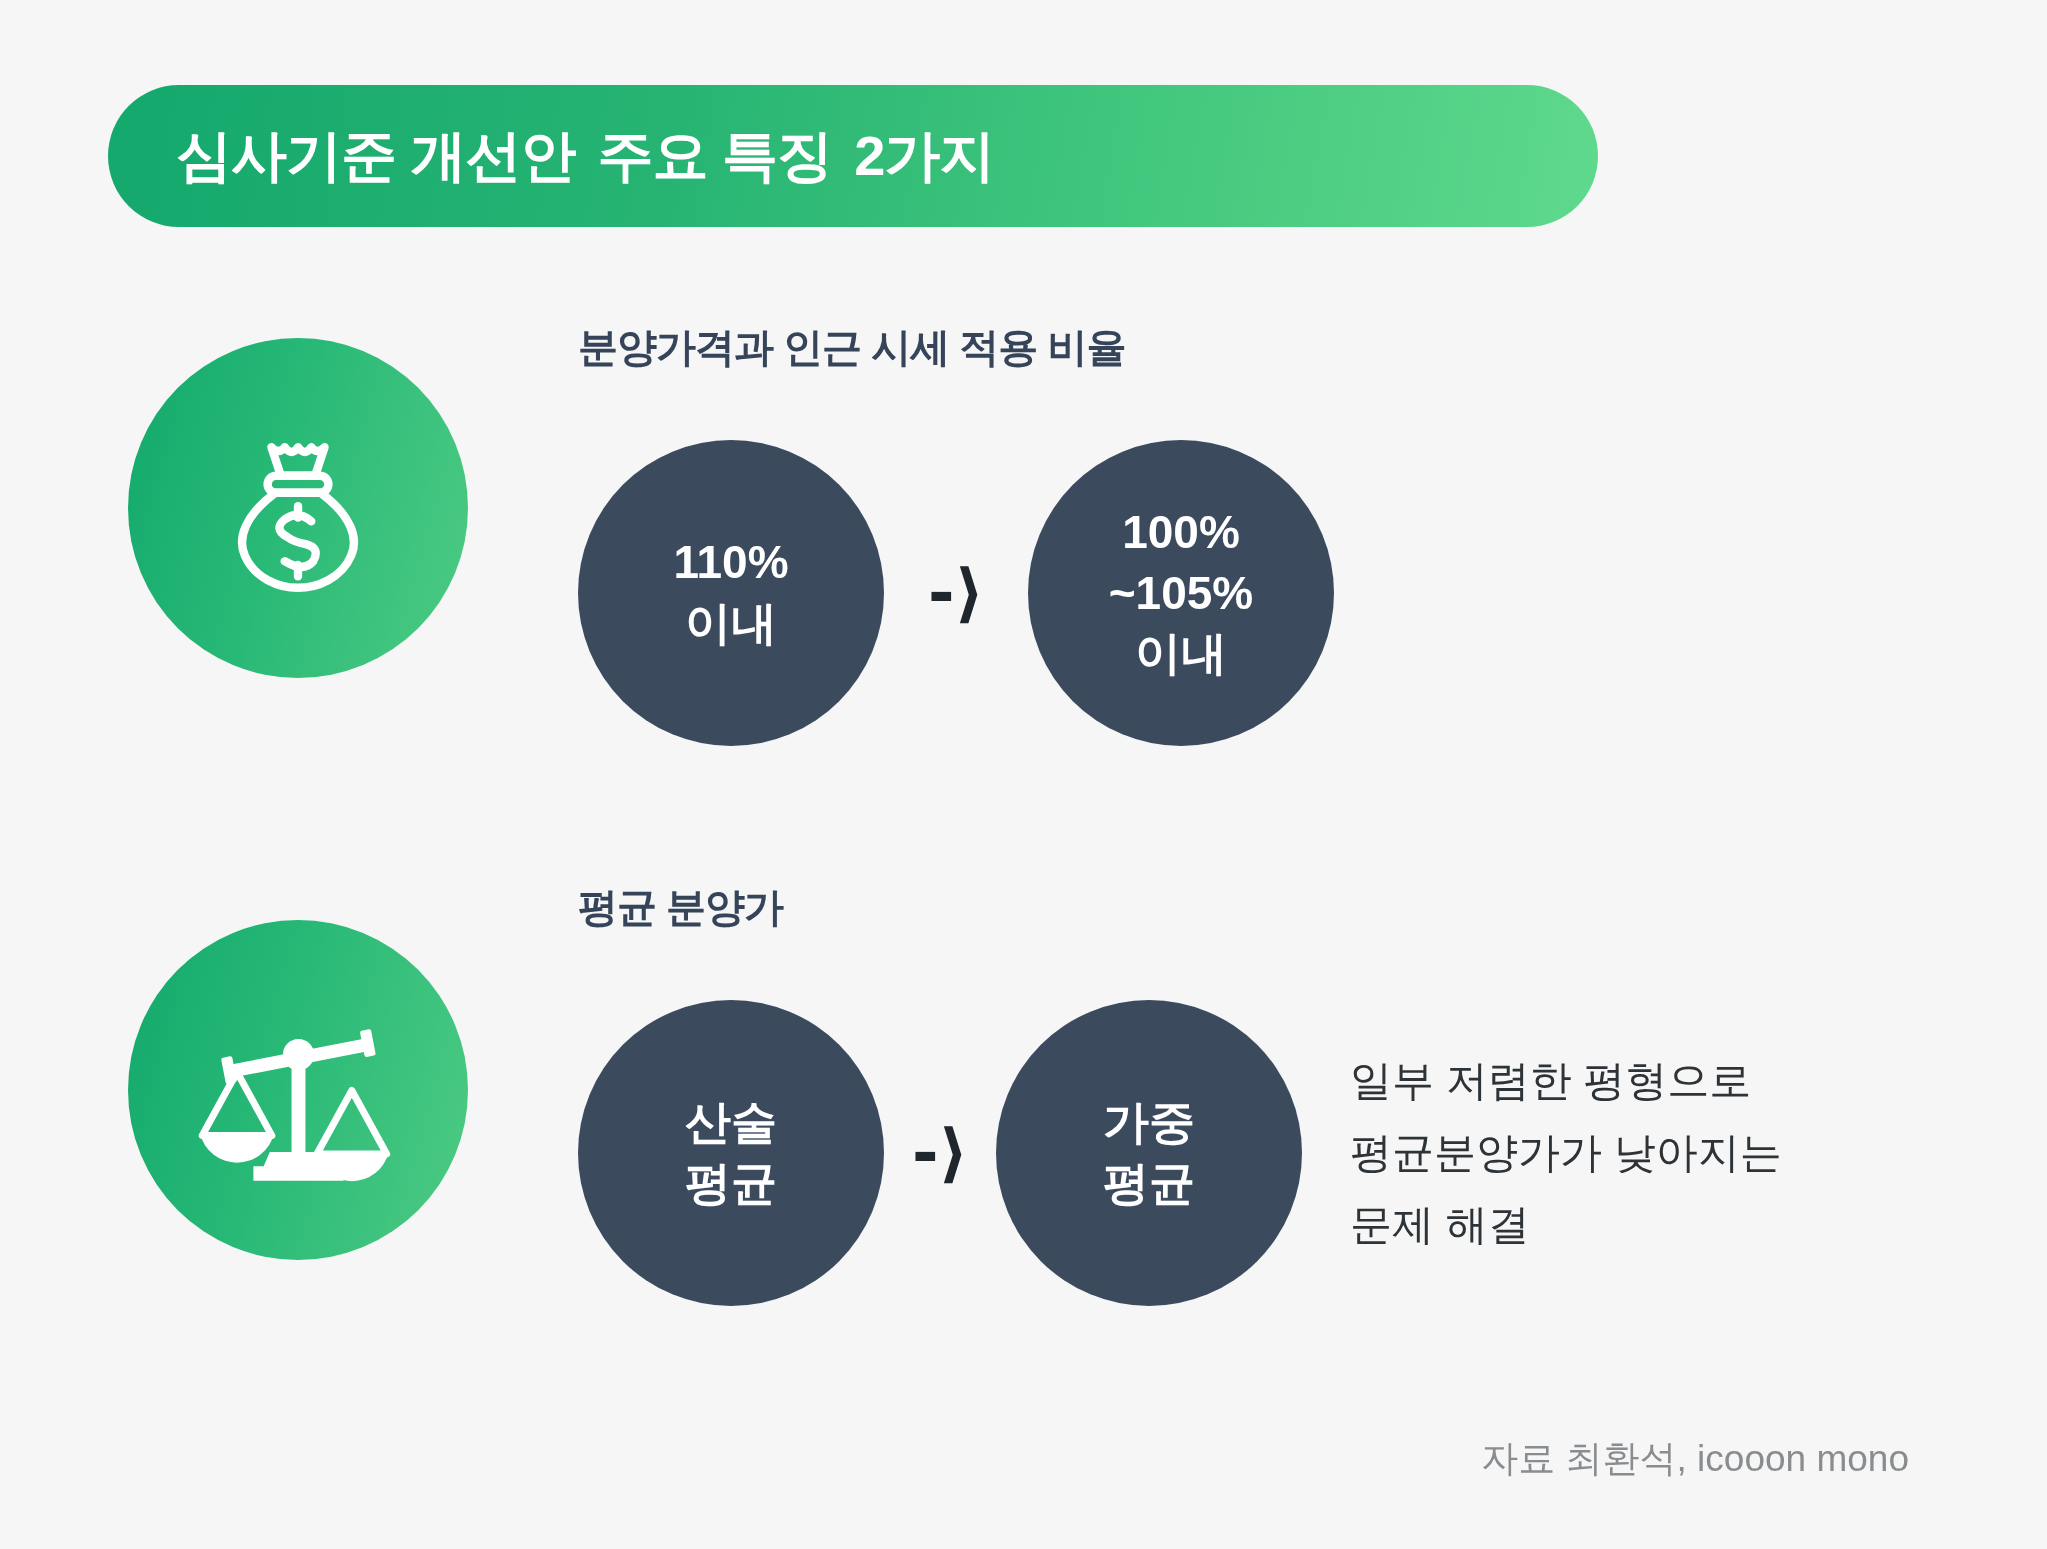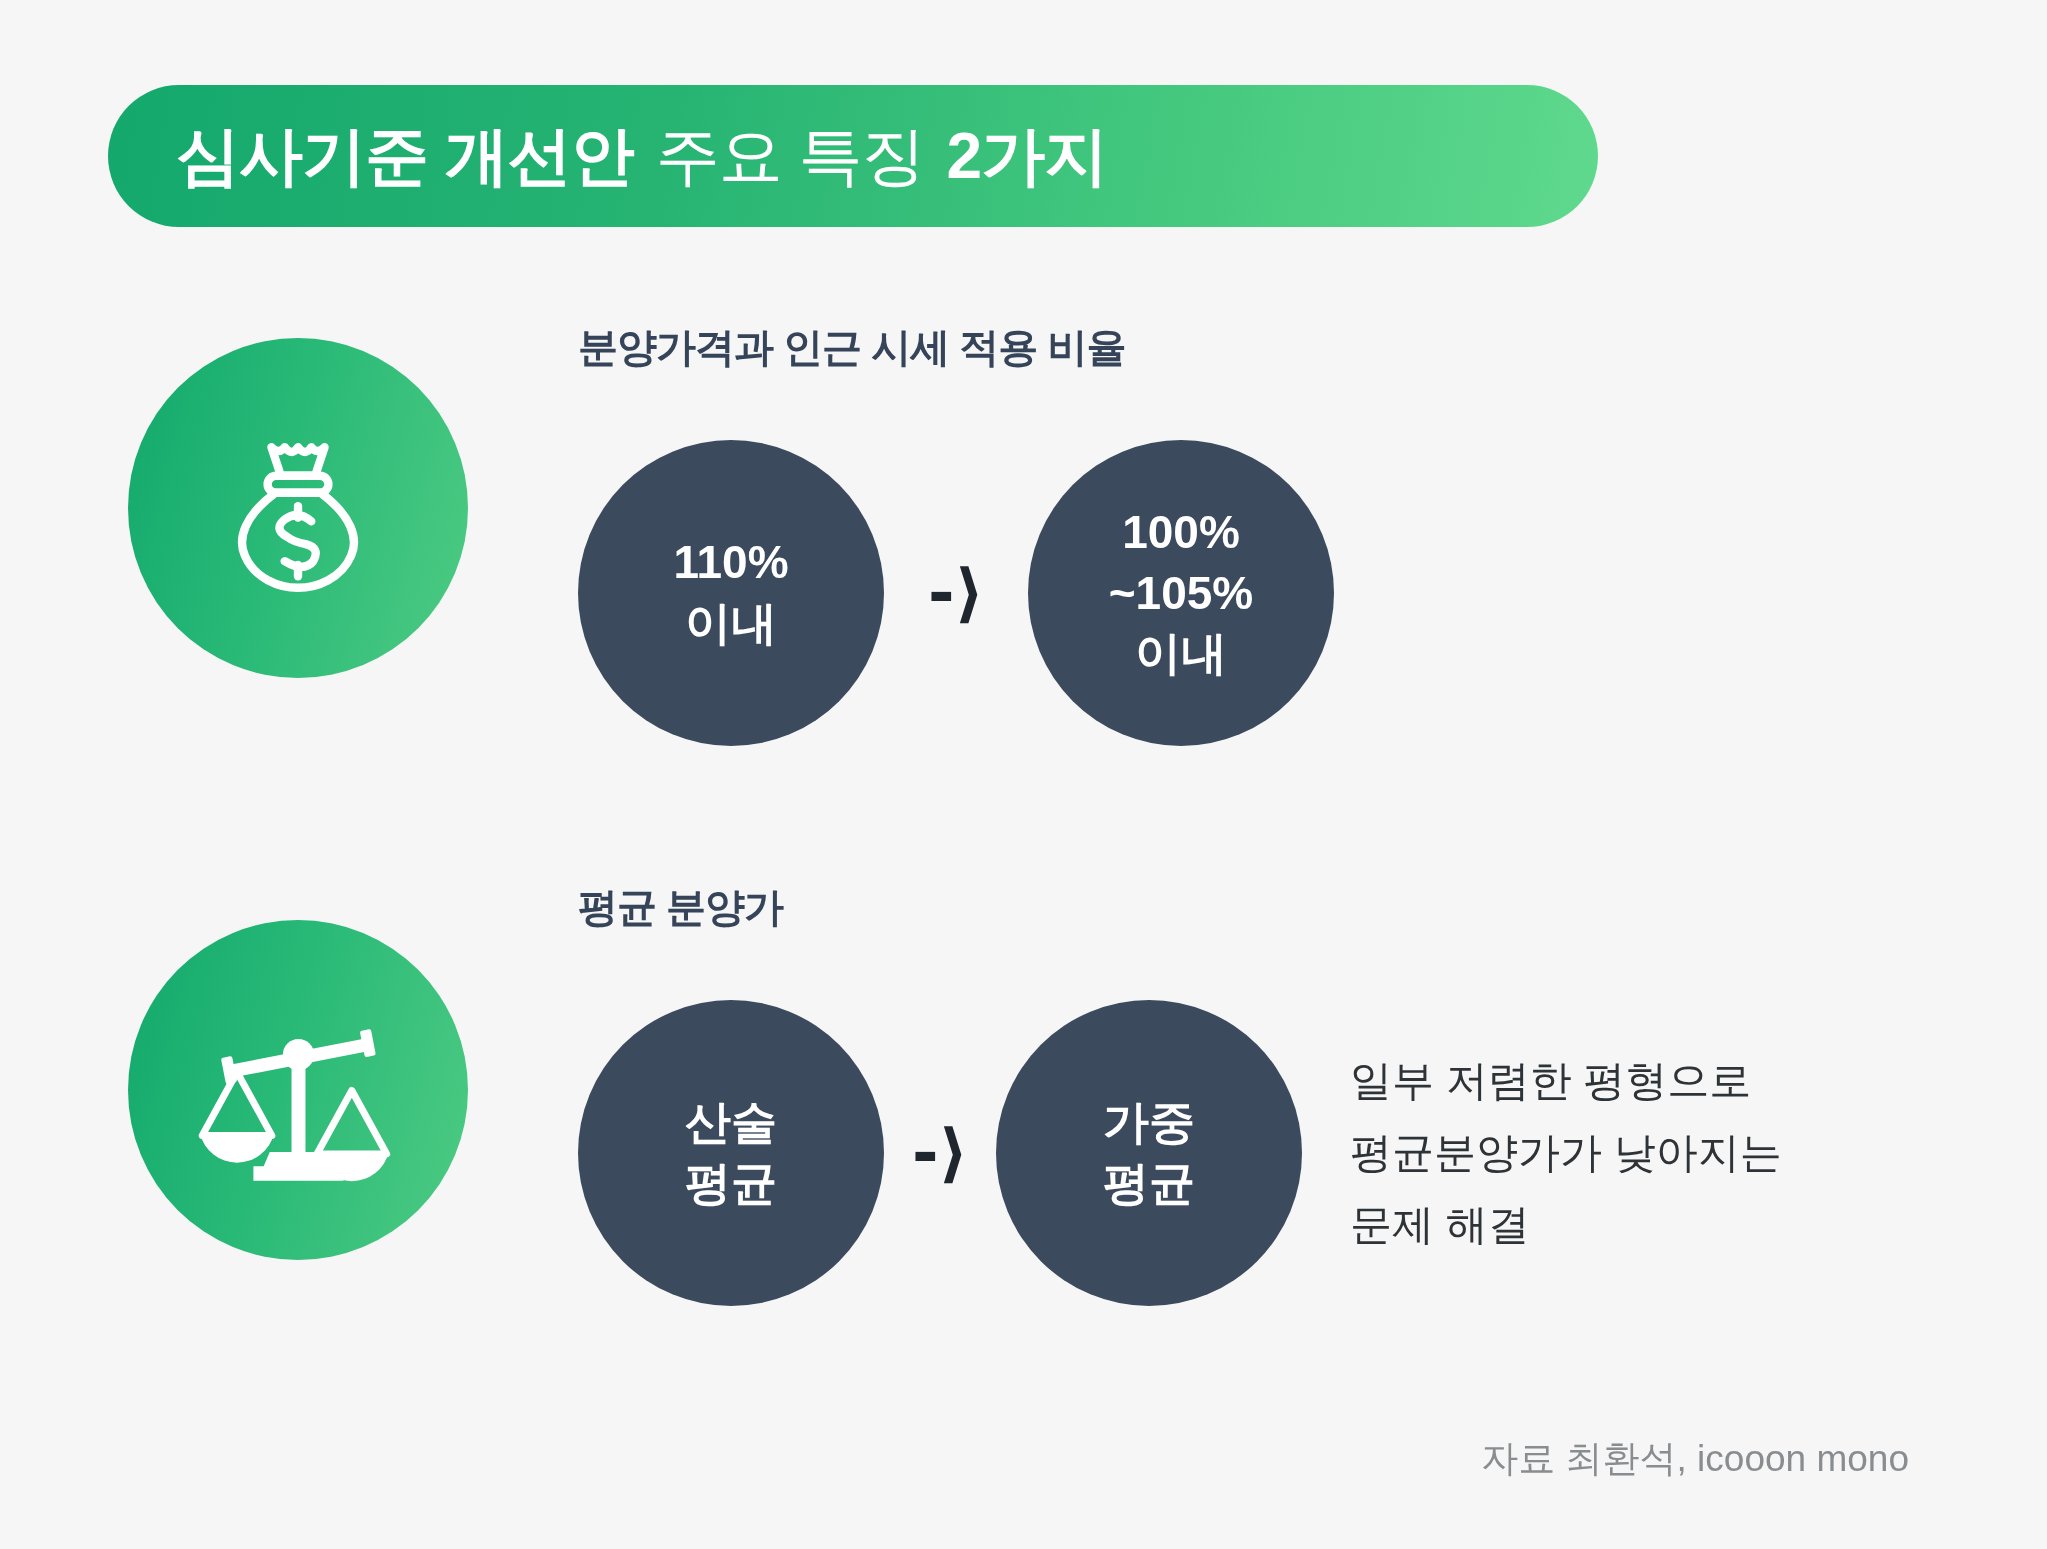--- a/index.html
+++ b/index.html
@@ -30,30 +30,30 @@
     height: 142px;
     border-radius: 71px;
     background: linear-gradient(100deg, #14a86d 0%, #27b473 38%, #45c97f 72%, #5fd98d 100%);
     display: flex;
     align-items: center;
     box-sizing: border-box;
     padding-left: 68px;
   }
   .title-text {
     color: #ffffff;
-    font-size: 64px;
+    font-size: 56px;
     line-height: 1;
     letter-spacing: -1px;
     white-space: nowrap;
     display: flex;
     align-items: baseline;
     gap: 0;
   }
   .title-strong { font-weight: 800; }
-  .title-light  { font-weight: 400; }
+  .title-light  { font-weight: 700; }
   .title-sp { display: inline-block; width: 22px; }
 
   
   .section {
     position: absolute;
     left: 0;
     width: 2047px;
   }
   .section-1 { top: 320px; }
   .section-2 { top: 880px; }

